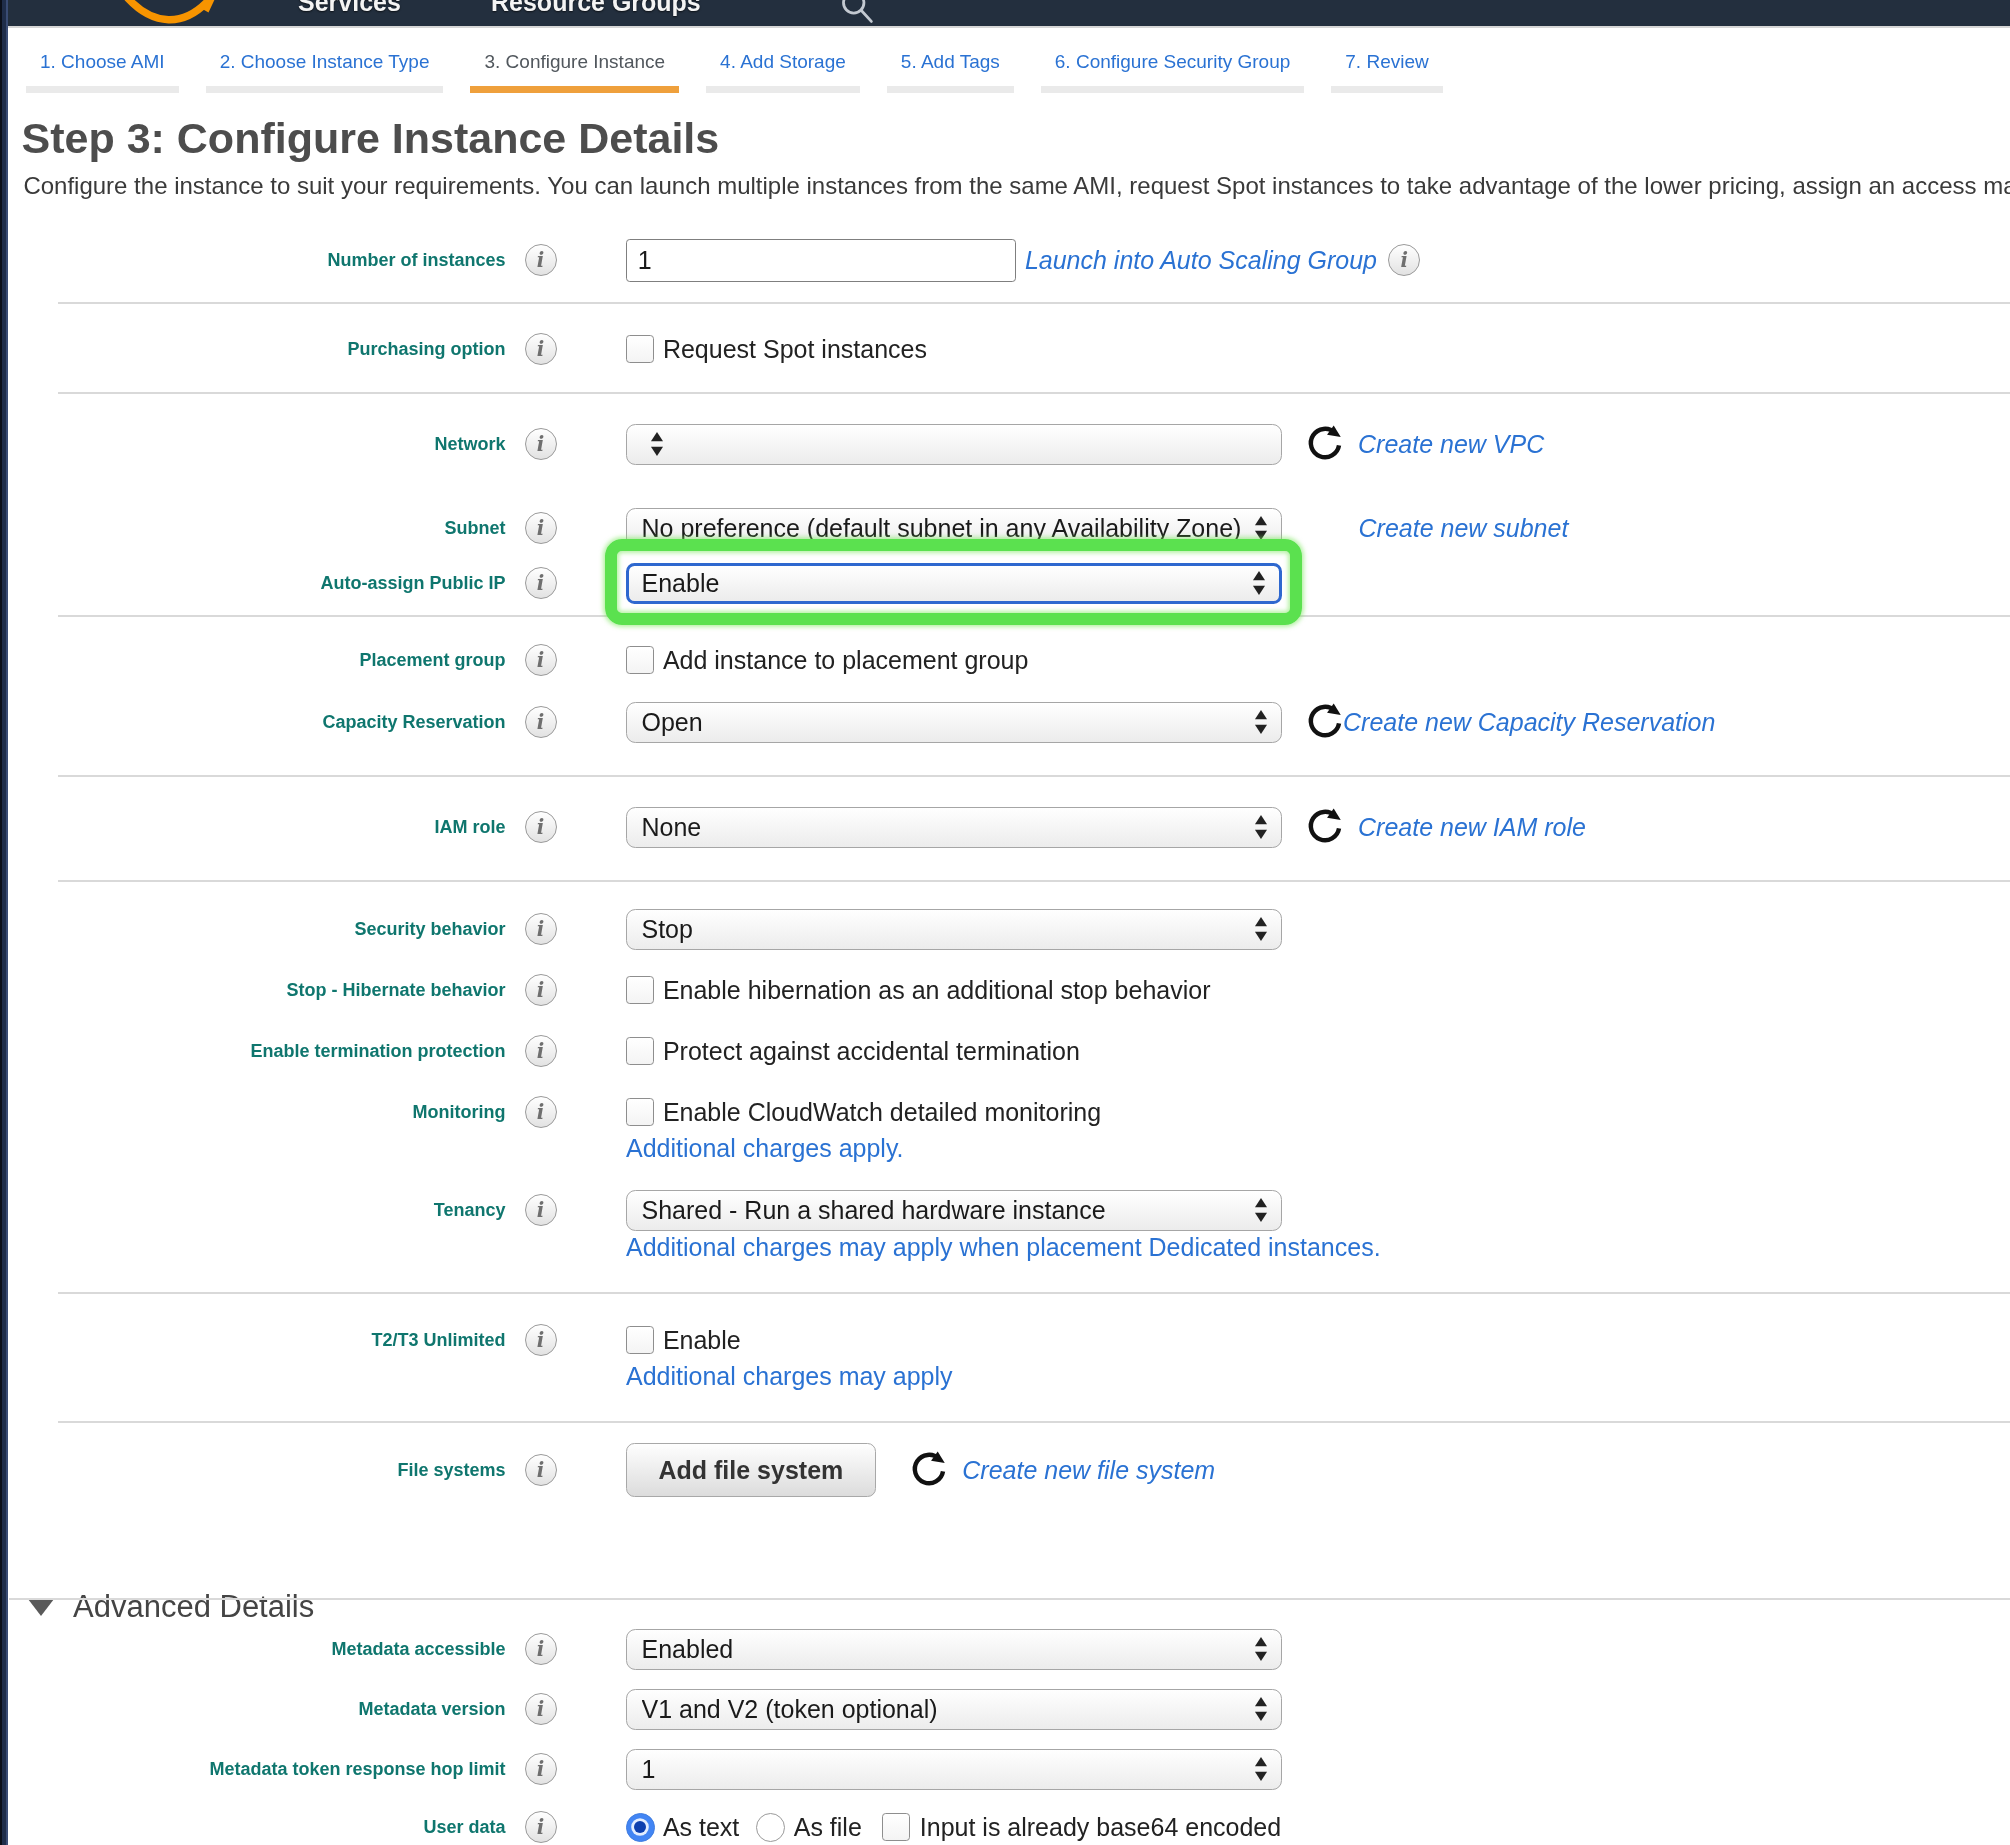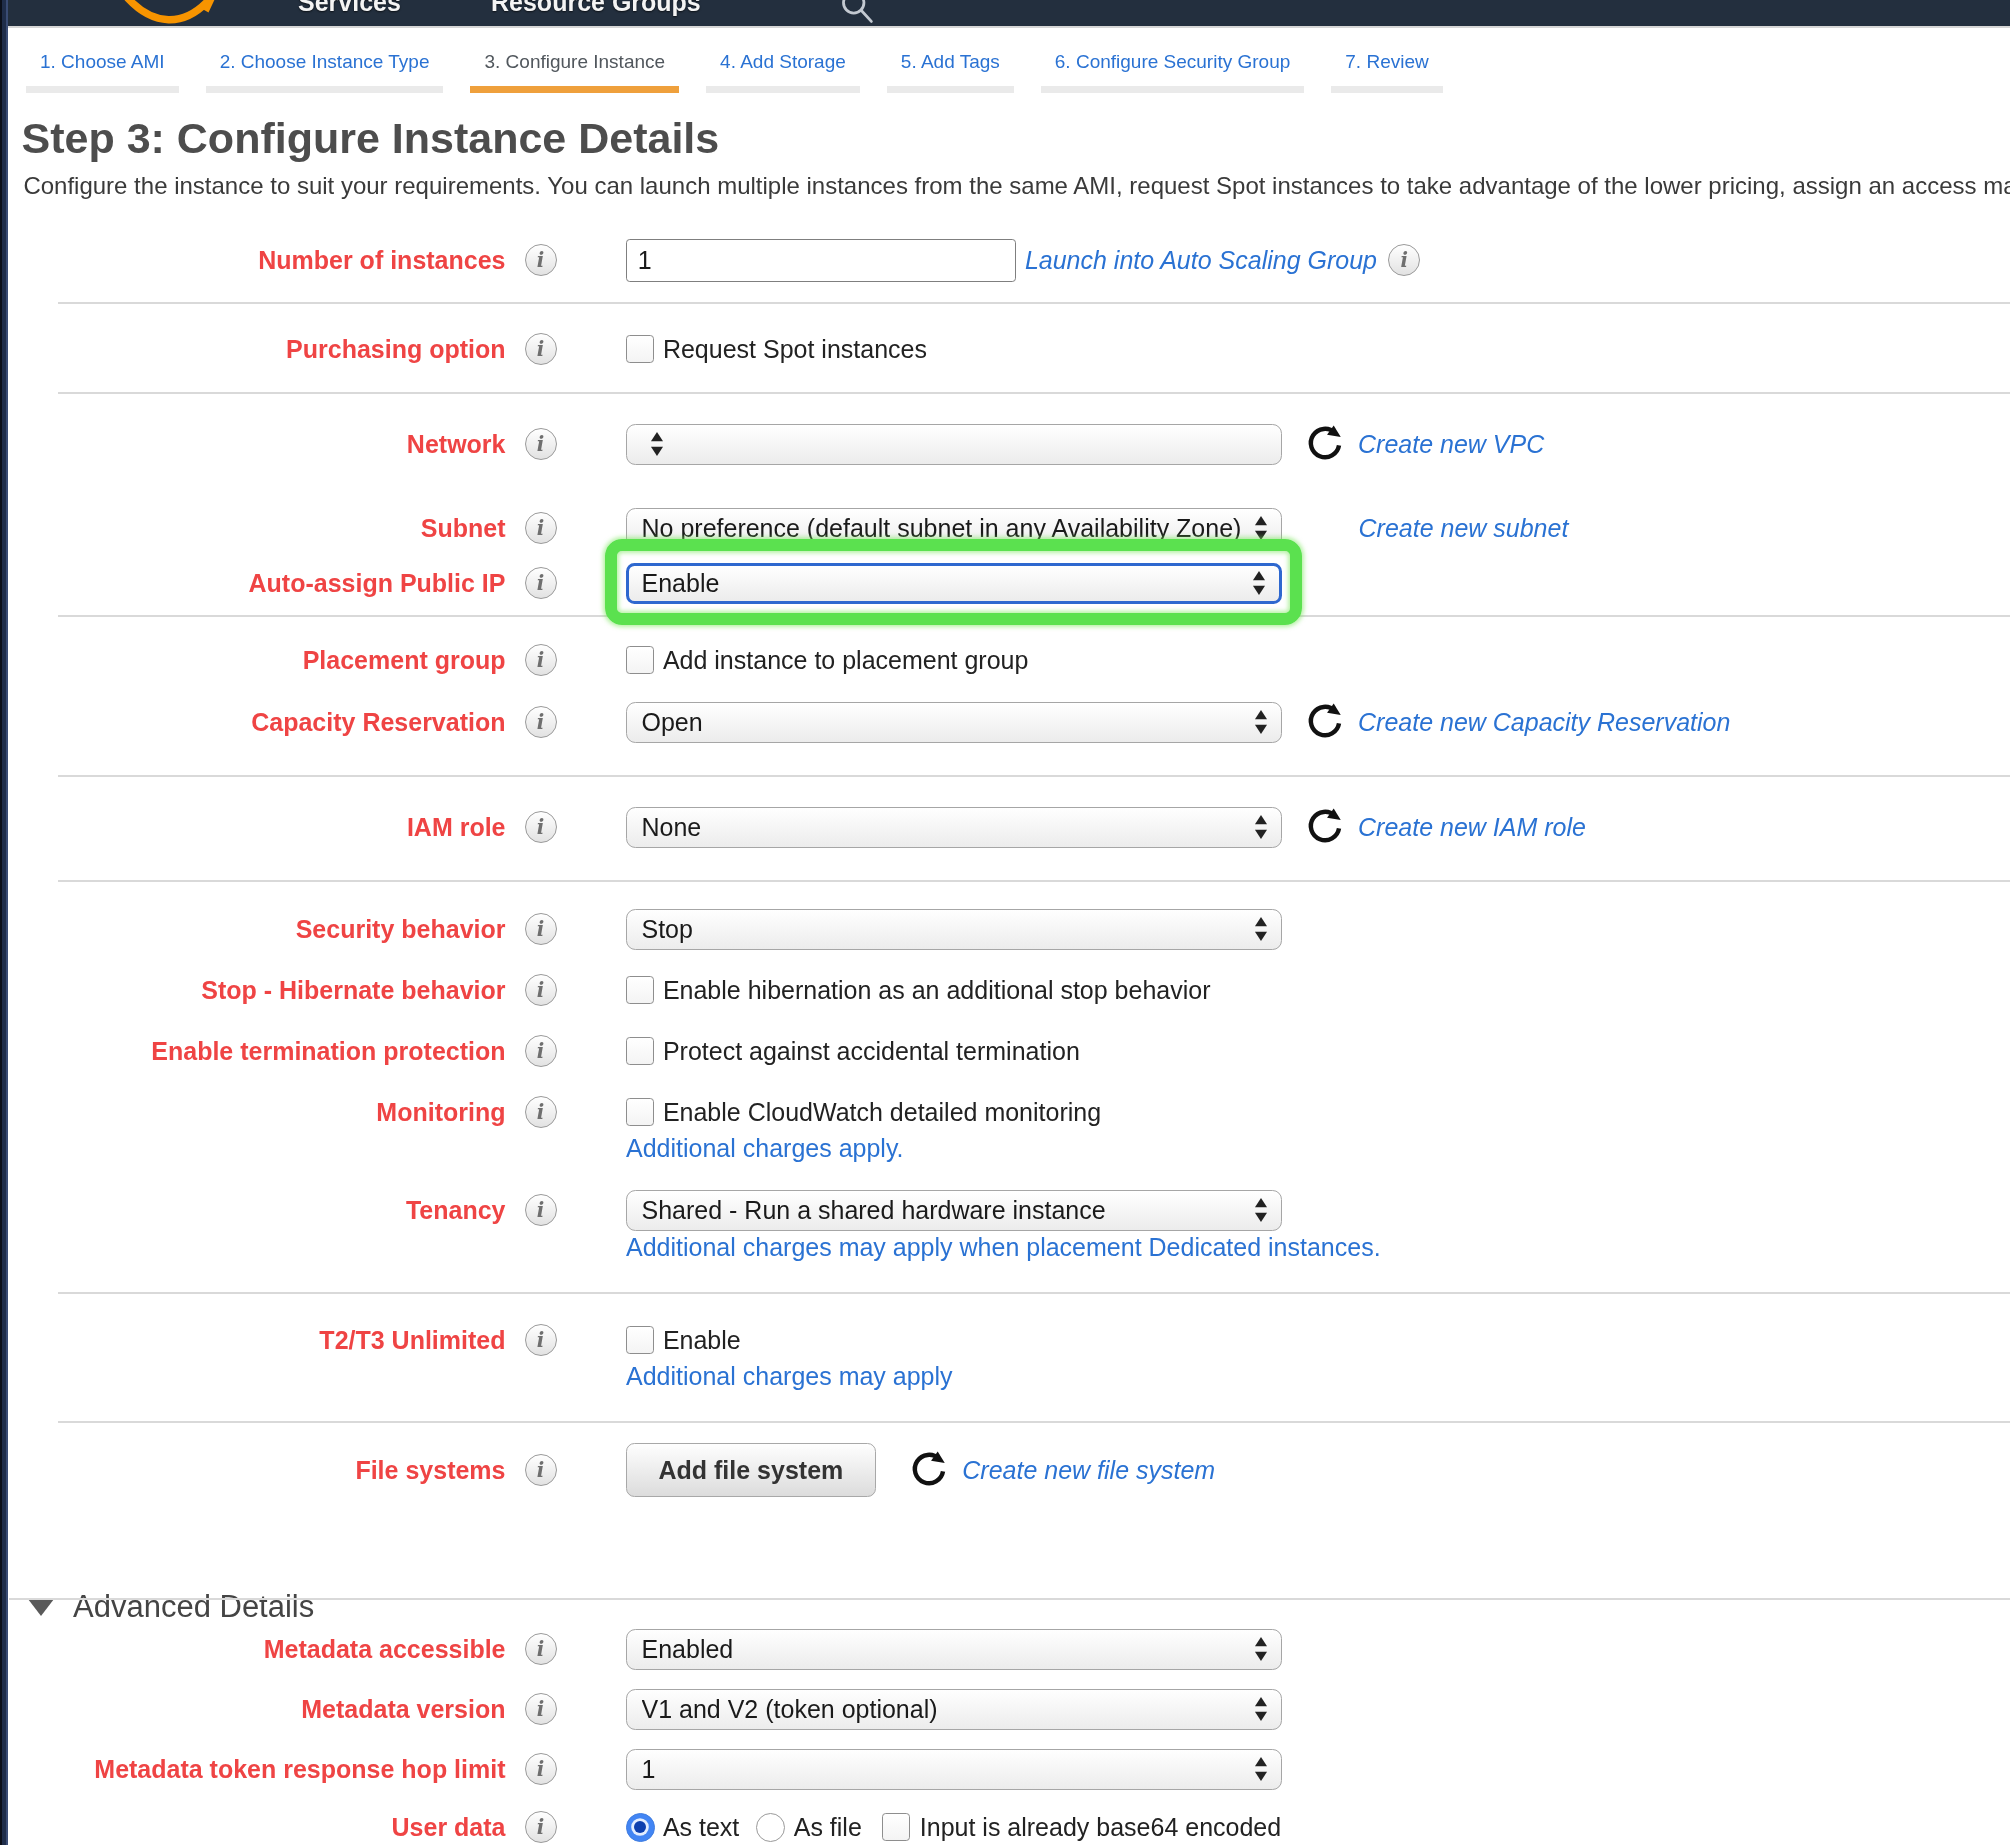--- a/index.html
+++ b/index.html
@@ -27,21 +27,21 @@
   .tab.active { color:#51575d; font-weight:normal; border-bottom-color:#efa03c; }
   
   .page-title { position:absolute; left:21.5px; top:114px; font-size:43px; color:#4d4d4d; white-space:nowrap; }
   .page-desc { position:absolute; left:23.4px; top:172px; right:0; font-size:24px; color:#3a3a3a;
     white-space:nowrap; overflow:hidden; }
   
   .divider { position:absolute; left:58px; right:0; border-top:2.8px solid #d9d9d9; }
   .divider.full { left:9.4px; }
   
   .frow { position:absolute; left:22.5px; right:0; height:52px; display:flex; align-items:center; }
-  .lbl { width:483px; flex:none; text-align:right; font-weight:bold; font-size:25px; color:#ef4444; white-space:nowrap; }
+  .lbl { width:483px; flex:none; text-align:right; font-weight:bold; font-size:18px; color:#0f766e; white-space:nowrap; }
   .info { flex:none; margin-left:19px; width:32px; height:32px; border-radius:50%;
     border:1.9px solid #9a9a9a; background:linear-gradient(#ffffff,#e2e2e2);
     color:#6f6f6f; font-family:"DejaVu Serif",serif; font-style:italic; font-weight:bold; font-size:19.7px;
     display:flex; align-items:center; justify-content:center; cursor:pointer; }
   .ctl { margin-left:69px; display:flex; align-items:center; flex:none; }
   
   .sel { width:656px; height:41px; flex:none; border:1.9px solid #a6a6a6; border-radius:9.4px;
     background:linear-gradient(#ffffff,#ececec); display:flex; align-items:center;
     padding:0 11.2px 0 15px; font-size:25px; color:#1a1a1a; cursor:pointer; }
   .sel .txt { flex:1; white-space:nowrap; overflow:hidden; }
@@ -215,21 +215,21 @@
           </svg>
       </span>
     </div>
     <div class="after" style="margin-left:22.5px">
       <span class="refresh">
         <svg width="39" height="39" viewBox="0 0 44 44">
             <path d="M35 9 A 16 16 0 1 0 39.5 23" fill="none" stroke="#111" stroke-width="5"></path>
             <path d="M26 11 L41.5 13.5 L33.5 0.5 Z" fill="#111"></path>
           </svg>
       </span>
-      <a class="link" style="margin-left:15px">Create new Capacity Reservation</a>
+      <a class="link" style="">Create new Capacity Reservation</a>
     </div>
   </div>
 </div>
 <div class="divider" style="top:775px"></div>
 
 <div class="frow" style="top:801px">
   <div class="lbl">IAM role</div>
   <div class="info">i</div>
   <div class="ctl">
     <div class="sel">

